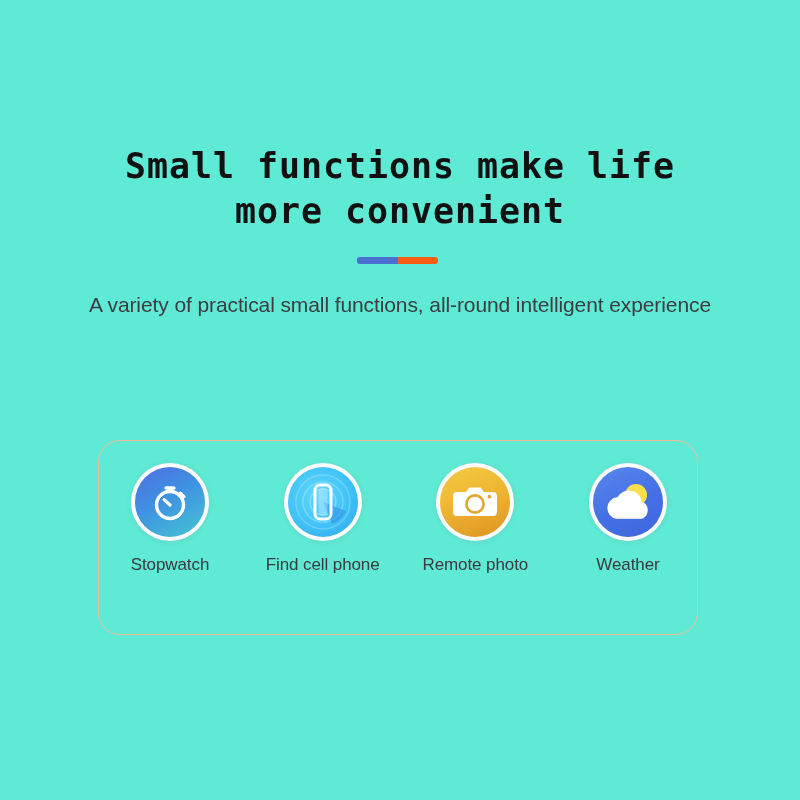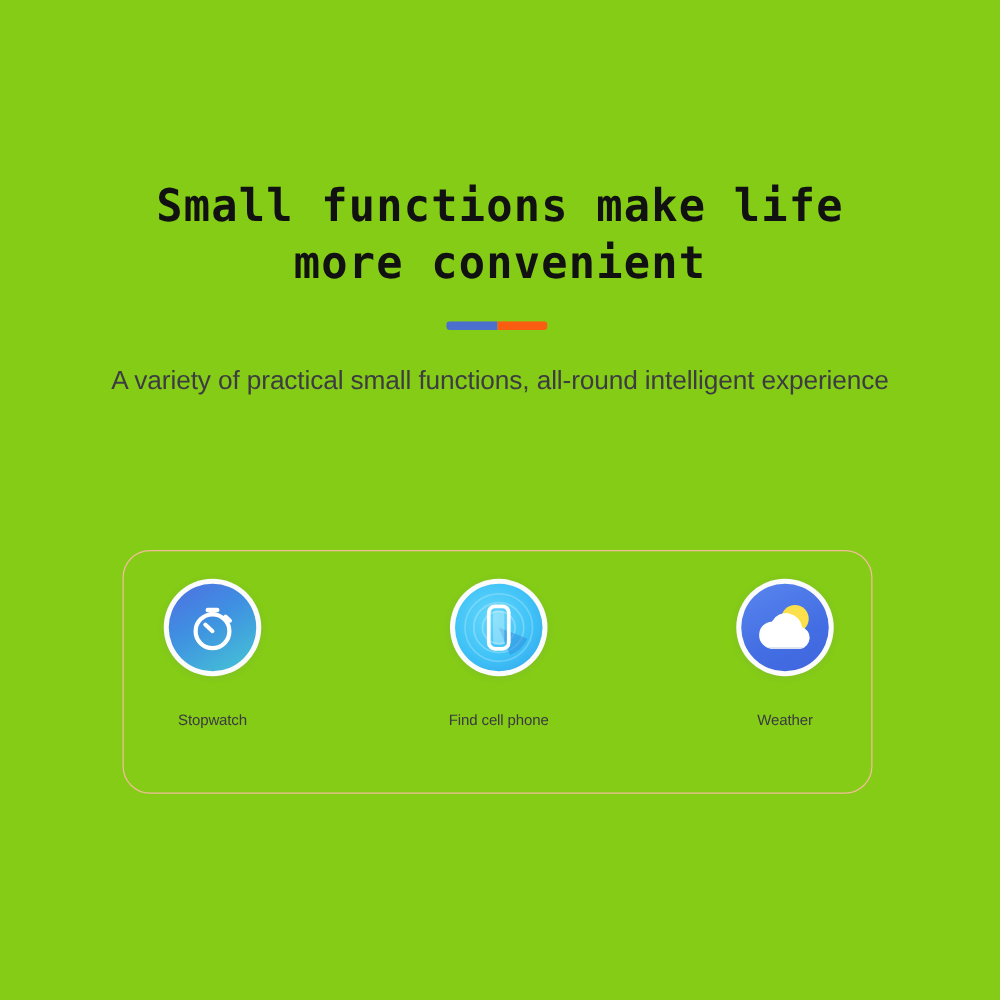--- a/index.html
+++ b/index.html
@@ -8,21 +8,21 @@
   html, body {
     width:800px; height:800px;
     background:#f3f3f3;
     font-family:"Liberation Sans", sans-serif;
     overflow:hidden;
   }
 
   .page {
     position:relative;
     width:800px; height:800px;
-    background:#84cc16;
+    background:#5eead4;
   }
 
   
   .headline {
     position:absolute;
     top:143px; left:0; width:800px;
     text-align:center;
     font-family:"DejaVu Sans Mono", "Liberation Mono", monospace;
     font-weight:bold;
     font-size:36px;
@@ -102,22 +102,22 @@
   }
   .icon-circle svg { display:block; }
 
   .ic-stopwatch { background:linear-gradient(150deg,#4f6fe0 0%,#3f8fe2 42%,#45c6d4 100%); }
   .ic-findphone { background:radial-gradient(circle at 42% 40%, #63d7fb 0%, #3fc2f7 55%, #2f9fe8 100%); }
   .ic-camera    { background:linear-gradient(160deg,#f5cc45 0%,#eeb431 48%,#dd9422 100%); }
   .ic-weather   { background:linear-gradient(155deg,#5a86ef 0%,#4470e4 55%,#3f64dd 100%); }
   .ic-alarm     { background:linear-gradient(150deg,#49cfc4 0%,#3fb0e0 48%,#3f78e6 100%); }
 
   .feature-label {
-    margin-top:28px;
-    font-size:12px;
+    margin-top:14px;
+    font-size:17px;
     color:#3a3a3f;
     white-space:nowrap;
     letter-spacing:-0.1px;
   }
 </style>
 </head>
 <body>
 
 <div class="page">
 
@@ -160,20 +160,32 @@
               <circle cx="35" cy="35" r="13" fill="none" stroke="#ffffff" stroke-opacity="0.28" stroke-width="1.4"></circle>
               <path d="M35 35 L58 44 A25 25 0 0 1 44 57 Z" fill="#2f8fe0" fill-opacity="0.55"></path>
               <rect x="27" y="18" width="16" height="34" rx="5" fill="none" stroke="#ffffff" stroke-width="3"></rect>
               <rect x="30.5" y="21.6" width="9" height="26.8" rx="2.6" fill="#ffffff" fill-opacity="0.3"></rect>
             </svg>
           </div>
         </div>
         <div class="feature-label">Find cell phone</div>
       </div>
 
+      <div class="feature">
+        <div class="icon-halo">
+          <div class="icon-circle ic-camera">
+            <svg width="46" height="40" viewBox="0 0 46 40">
+              <path d="M5 10 h9 l3.4 -4.6 h11.2 L32 10 h9 a4 4 0 0 1 4 4 v16 a4 4 0 0 1 -4 4 h-36 a4 4 0 0 1 -4 -4 v-16 a4 4 0 0 1 4 -4 z" fill="#ffffff"></path>
+              <circle cx="23" cy="22" r="8.6" fill="none" stroke="#e0a92c" stroke-width="2.6"></circle>
+              <circle cx="37.5" cy="14.6" r="1.9" fill="#e0a92c"></circle>
+            </svg>
+          </div>
+        </div>
+        <div class="feature-label">Remote photo</div>
+      </div>
 
       <div class="feature">
         <div class="icon-halo">
           <div class="icon-circle ic-weather">
             <svg width="52" height="46" viewBox="0 0 52 46">
               <circle cx="34" cy="16" r="11" fill="#fbe04b"></circle>
               <path d="M15 40 a11 11 0 0 1 0.6 -21.9 a13 13 0 0 1 24.2 4.6 a9 9 0 0 1 -1.4 17.3 z" fill="#ffffff"></path>
               <path d="M15 40 h22.4 a9 9 0 0 0 4.6 -1.4 H12 z" fill="#e2e6ef"></path>
             </svg>
           </div>

